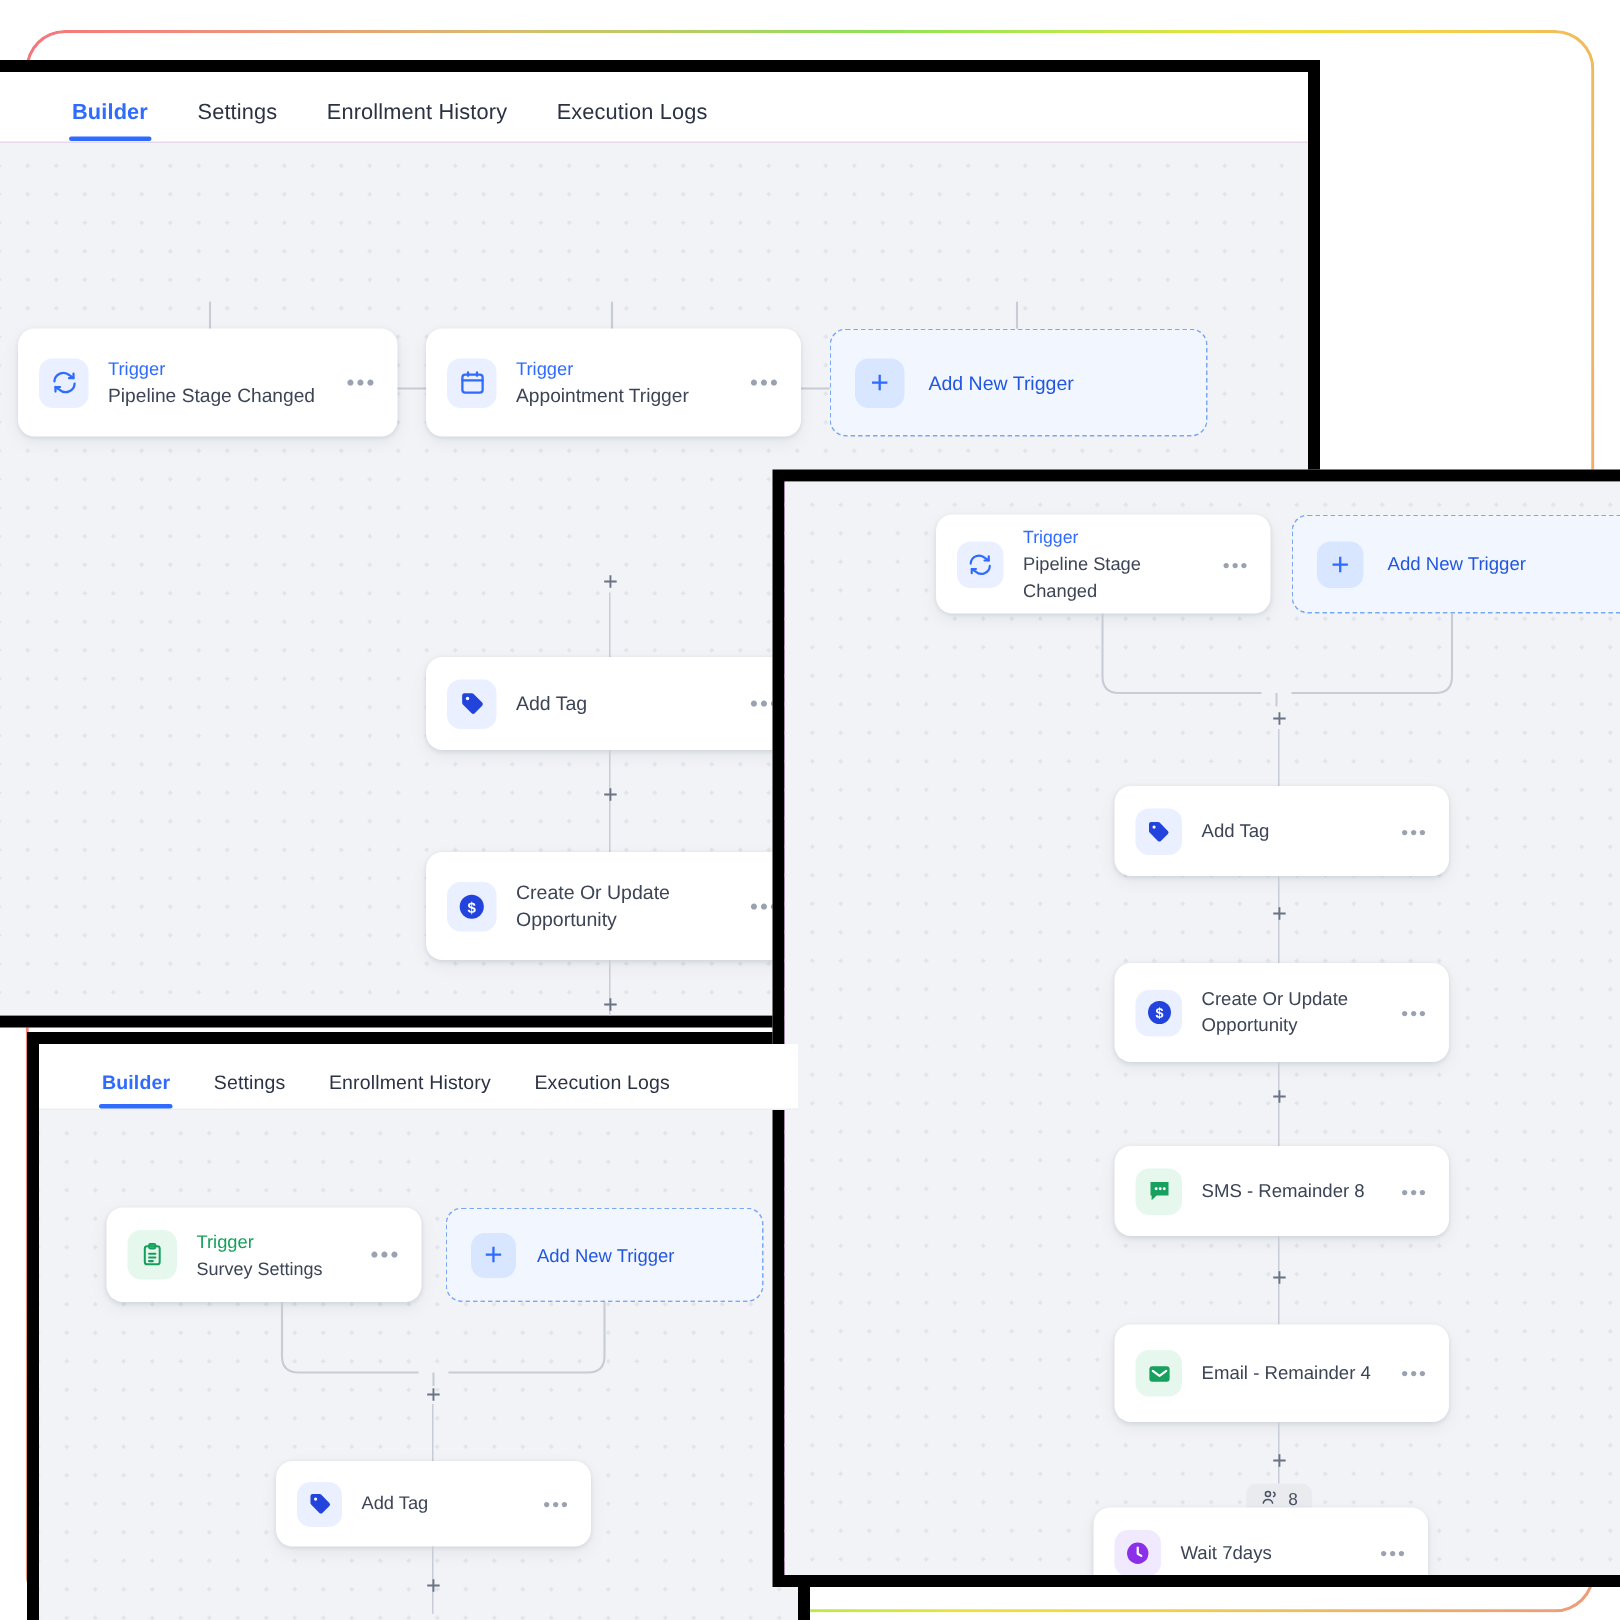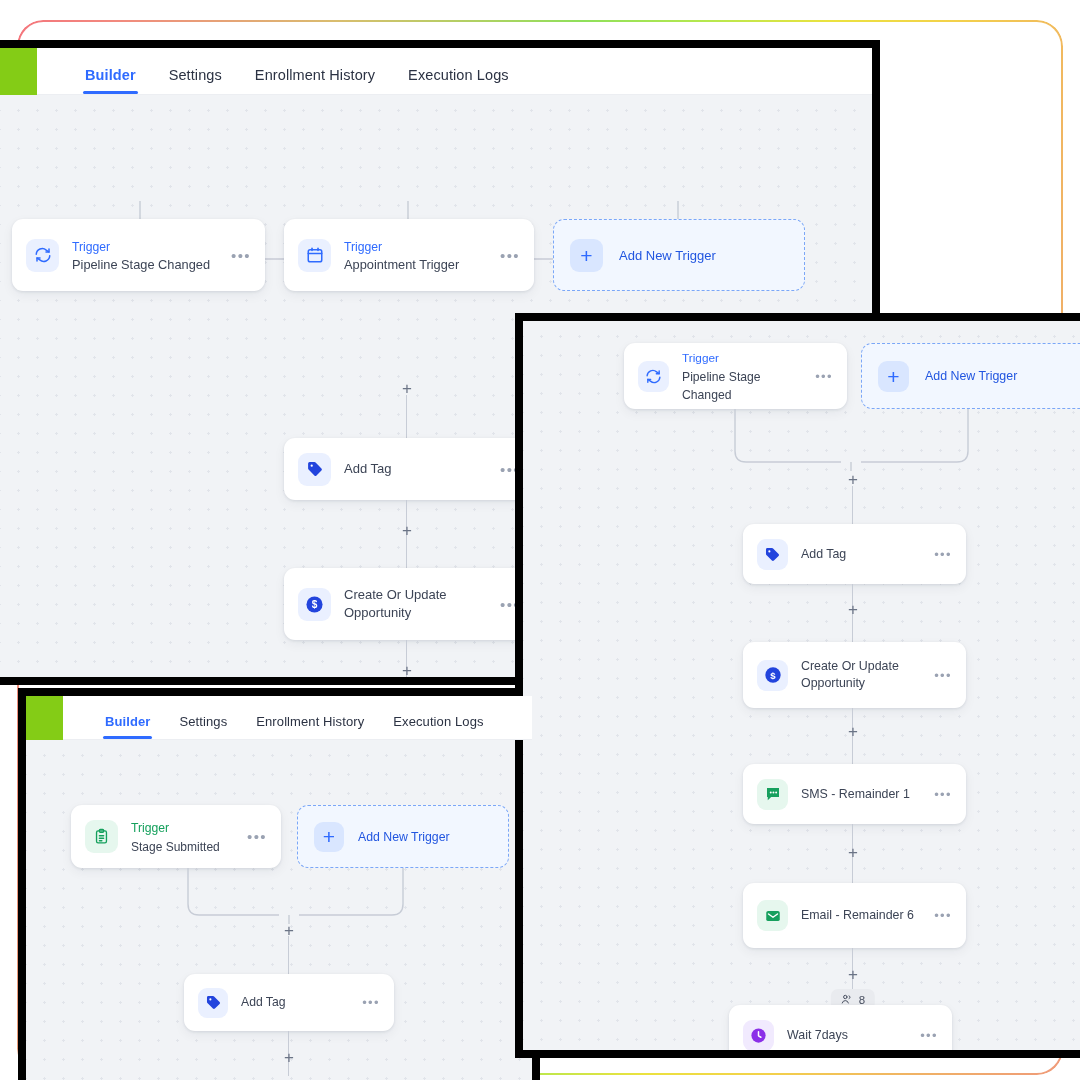--- a/index.html
+++ b/index.html
@@ -29,21 +29,21 @@
     pointer-events:none;
   }
 
   
   .panel {
     position: absolute;
     background: #ffffff;
     border: 8px solid #000000;
     overflow: hidden;
   }
-  .panel-inner { position:absolute; inset:0; background:#84cc16;padding-left:37px; }
+  .panel-inner { position:absolute; inset:0; background:#a21caf; }
 
   
   .tabbar {
     position: relative;
     height: 47px;
     background: #ffffff;
     display: flex;
     align-items: flex-end;
     padding-left: 48px;
     gap: 33px;
@@ -257,21 +257,21 @@
             <svg width="17" height="17" viewBox="0 0 24 24" fill="none" stroke="#14a05c" stroke-width="1.9" stroke-linecap="round" stroke-linejoin="round">
               <rect x="5" y="4" width="14" height="17" rx="2.2"></rect>
               <rect x="9" y="2" width="6" height="4" rx="1.3"></rect>
               <path d="M9 11h6"></path>
                 <path d="M9 14.5h6"></path>
                 <path d="M9 18h3.5"></path>
             </svg>
           </span>
           <span class="txt">
             <span class="t-lbl" style="color:#14a05c;">Trigger</span><br>
-            <span class="t-sub" style="font-size:12px;">Stage Submitted</span>
+            <span class="t-sub" style="font-size:12px;">Survey Settings</span>
           </span>
           <span class="dots">•••</span>
         </div>
 
         <div class="addnode" style="left:271px; top:65px; width:212px; height:63px;">
           <span class="plusbox" style="width:30px;height:30px;">+</span>
           <span class="alabel" style="font-size:12.3px;margin-left:14px;">Add New Trigger</span>
         </div>
 
         <div class="brancher" style="left:120px; top:128px; width:300px; height:56px;">
@@ -367,35 +367,35 @@
 
         <div class="node" style="left:220px; top:443px; width:223px; height:60px;">
           <span class="ic ic-green" style="width:31px;height:31px;">
             <svg width="18" height="18" viewBox="0 0 24 24">
               <path d="M4 4h16v12H9.5L5 20.2V16H4Z" fill="#17a05e"></path>
               <circle cx="9" cy="10" r="1.3" fill="#fff"></circle>
                 <circle cx="12.6" cy="10" r="1.3" fill="#fff"></circle>
                 <circle cx="16.2" cy="10" r="1.3" fill="#fff"></circle>
             </svg>
           </span>
-          <span class="txt t-one" style="font-size:12.4px;">SMS - Remainder 1</span>
+          <span class="txt t-one" style="font-size:12.4px;">SMS - Remainder 8</span>
           <span class="dots" style="font-size:13px;">•••</span>
         </div>
 
         <div class="conn vline" style="left:329px; top:503px; height:59px;"></div>
         <div class="plusmark" style="left:330px; top:531px;">+</div>
 
         <div class="node" style="left:220px; top:562px; width:223px; height:65px;">
           <span class="ic ic-green" style="width:31px;height:31px;">
             <svg width="18" height="18" viewBox="0 0 24 24">
               <rect x="3" y="5.2" width="18" height="13.6" rx="2.6" fill="#17a05e"></rect>
               <path d="M6 9.3l6 4.4 6-4.4" stroke="#fff" stroke-width="1.9" fill="none" stroke-linecap="round" stroke-linejoin="round"></path>
             </svg>
           </span>
-          <span class="txt t-one" style="font-size:12.4px;">Email - Remainder 6</span>
+          <span class="txt t-one" style="font-size:12.4px;">Email - Remainder 4</span>
           <span class="dots" style="font-size:13px;">•••</span>
         </div>
 
         <div class="conn vline" style="left:329px; top:627px; height:55px;"></div>
         <div class="plusmark" style="left:330px; top:653px;">+</div>
 
         <div class="badge" style="left:330px; top:668px;">
           <span>
             <svg width="12" height="12" viewBox="0 0 24 24" fill="none" stroke="#4a5162" stroke-width="2" stroke-linecap="round" stroke-linejoin="round">
               <circle cx="9" cy="8" r="3.4"></circle>

